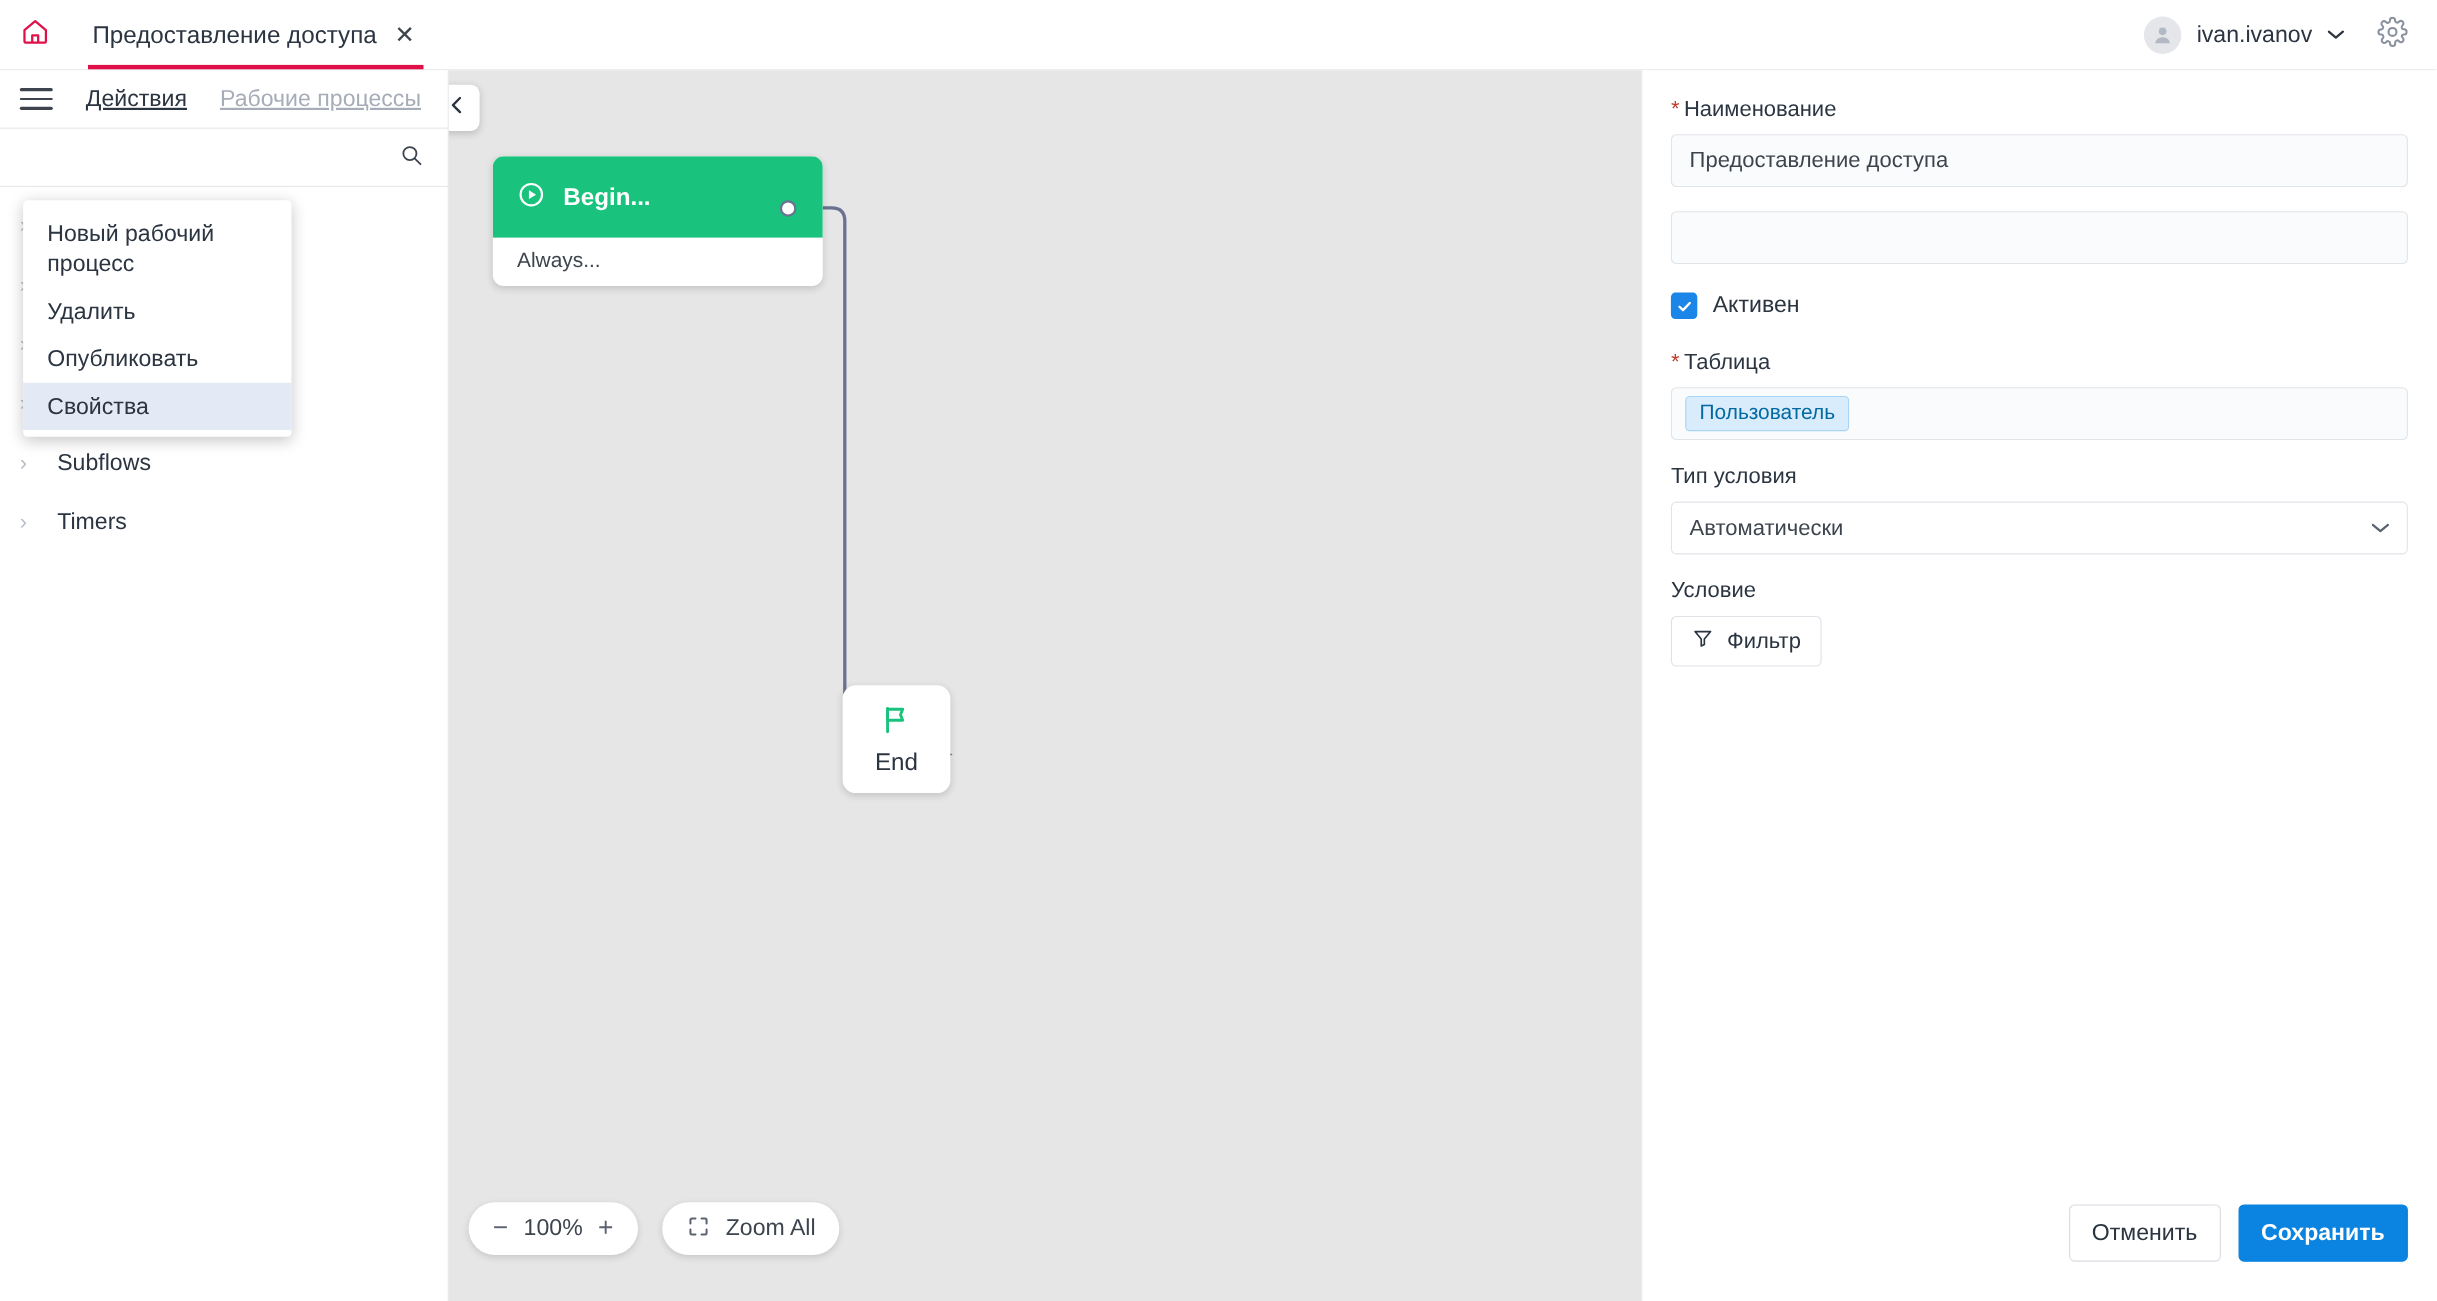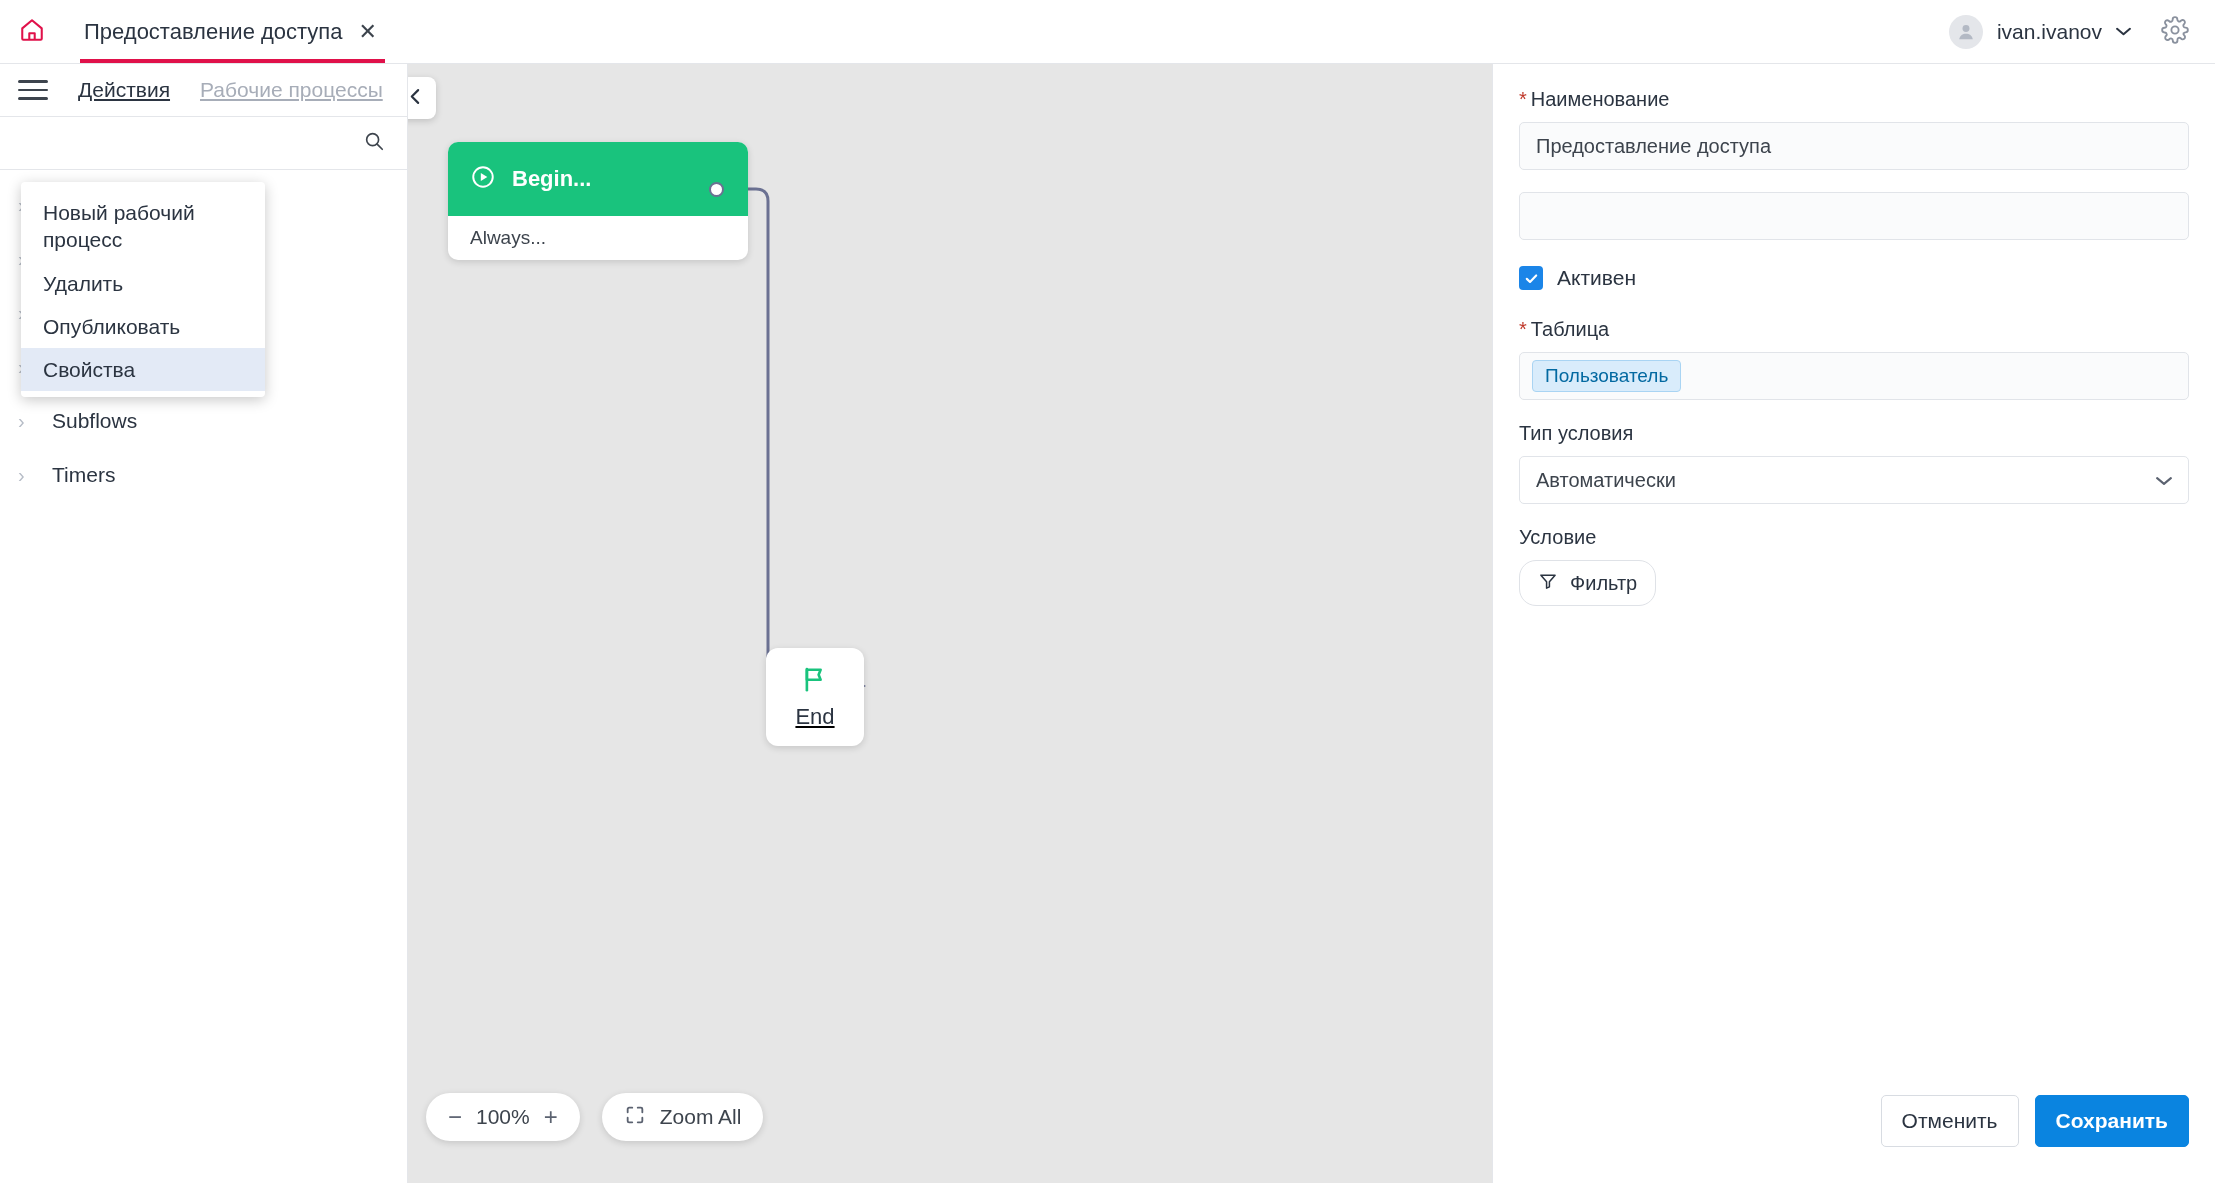--- a/index.html
+++ b/index.html
@@ -93,23 +93,23 @@
     background: #19c37d; height: 74px; display: flex; align-items: center; gap: 16px; padding: 0 22px;
   }
   .node-begin .head-label { font-size: 22px; font-weight: bold; color: #fff; }
   .node-begin .body { height: 44px; display: flex; align-items: center; padding: 0 22px; }
   .node-begin .body-label { font-size: 19px; color: #3d444d; }
   .port {
     position: absolute; width: 15px; height: 15px; border-radius: 50%;
     background: #fff; border: 2.5px solid #6b7192; z-index: 6;
   }
   .node-end {
-    position: absolute; left: 358px; top: 584px; width: 98px; height: 98px;
+    position: absolute; left: 358px; top: 559px; width: 98px; height: 98px;
     background: #fff; border-radius: 12px; box-shadow: 0 2px 7px rgba(0,0,0,.14);
-    display: flex; flex-direction: column; align-items: center; justify-content: center; gap: 6px; text-decoration: underline;
+    display: flex; flex-direction: column; align-items: center; justify-content: center; gap: 6px;
   }
   .node-end .end-label { font-size: 22px; color: #2b3441; }
 
   .zoom-bar { position: absolute; left: 18px; bottom: 42px; display: flex; gap: 22px; }
   .pill {
     height: 48px; background: #fff; border-radius: 24px; box-shadow: 0 2px 7px rgba(0,0,0,.14);
     display: flex; align-items: center; gap: 14px; padding: 0 22px; cursor: pointer;
   }
   .pill .sym { font-size: 24px; color: #5b6270; line-height: 1; cursor: pointer; }
   .pill .txt { font-size: 21px; color: #3d444d; }
@@ -149,21 +149,21 @@
     padding: 4px 12px; font-size: 19px; color: #0369a1;
   }
   .selbox {
     width: 100%; height: 48px; border: 1px solid #e1e4e9; border-radius: 5px;
     background: #fff; display: flex; align-items: center; padding: 0 16px;
     font-size: 20px; color: #3d444d; cursor: pointer;
   }
   .selbox .sc { margin-left: auto; font-size: 15px; color: #5b6270; }
   .filter-btn {
     display: inline-flex; align-items: center; gap: 12px; height: 46px;
-    border: 1px solid #dfe2e7; border-radius: 17px; background: #fff;
+    border: 1px solid #dfe2e7; border-radius: 5px; background: #fff;
     padding: 0 18px; font-size: 20px; color: #2b3441; cursor: pointer;
     font-family: "Liberation Sans", sans-serif;
   }
   .rp-foot { padding: 0 26px 36px; display: flex; justify-content: flex-end; gap: 16px; }
   .btn {
     height: 52px; border-radius: 5px; font-size: 21px; padding: 0 20px; cursor: pointer;
     font-family: "Liberation Sans", sans-serif;
   }
   .btn-secondary { background: #fff; border: 1px solid #d8dce2; color: #2b3441; }
   .btn-primary { background: #0a84e0; border: 1px solid #0a84e0; color: #fff; font-weight: bold; }

